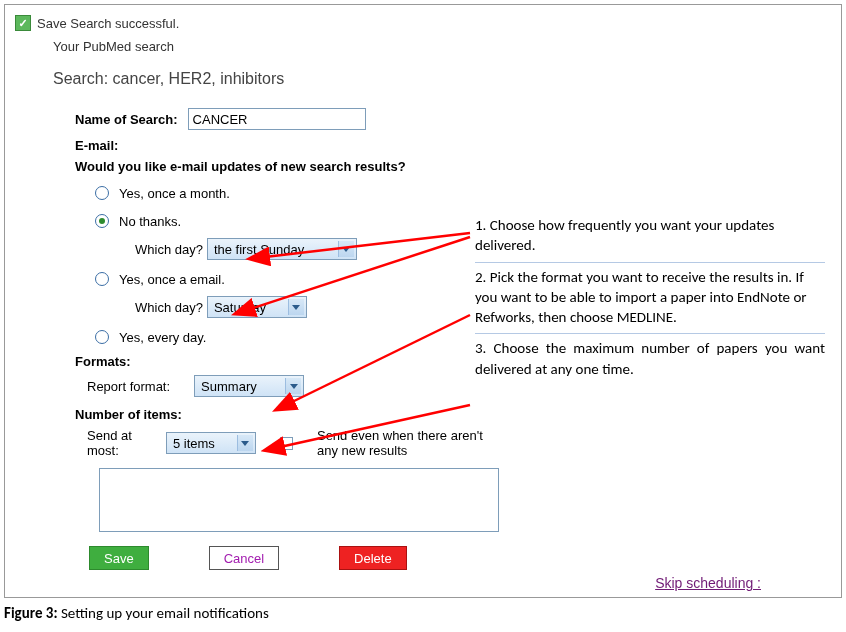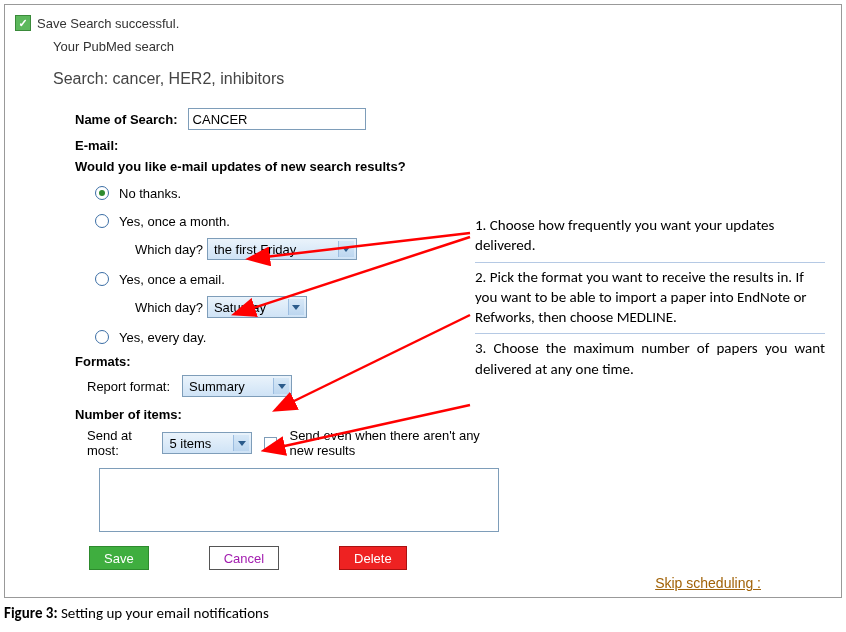--- a/index.html
+++ b/index.html
@@ -18,29 +18,29 @@
     .question { font-weight: bold; margin-bottom: 8px; }
     .radio-group { margin-left: 20px; }
     .radio-row { display: flex; align-items: center; gap: 10px; margin-bottom: 6px; min-height: 22px; }
     .radio { width: 14px; height: 14px; border: 1px solid #3b6ea5; border-radius: 50%; display: inline-flex; align-items: center; justify-content: center; background: #fff; flex-shrink: 0; }
     .radio.selected::after { content: ""; width: 6px; height: 6px; border-radius: 50%; background: #2e8b2e; }
     .subrow { display: flex; align-items: center; gap: 4px; margin-left: 40px; margin-bottom: 8px; }
     .sublabel { font-size: 13px; }
     .select { border: 1px solid #7e9db9; height: 22px; background: linear-gradient(#eaf3fb,#cfe3f6); display: inline-flex; align-items: center; padding: 0 22px 0 6px; position: relative; font-size: 13px; min-width: 90px; }
     .select .caret { position: absolute; right: 2px; top: 2px; bottom: 2px; width: 16px; background: linear-gradient(#d7e8f7,#bcd6ef); border-left: 1px solid #9cbde0; display: flex; align-items: center; justify-content: center; }
     .select .caret::after { content: ""; border-left: 4px solid transparent; border-right: 4px solid transparent; border-top: 5px solid #2b5b8b; }
-    .formats-row, .items-row { display: flex; align-items: center; gap: 12px; margin: 4px 0 10px 12px; }
+    .formats-row, .items-row { display: flex; align-items: center; gap: 24px; margin: 4px 0 10px 12px; }
     .checkbox { width: 13px; height: 13px; border: 1px solid #7e9db9; background: #fff; display: inline-block; flex-shrink: 0; }
     .textarea { border: 1px solid #7e9db9; width: 400px; height: 64px; margin: 6px 0 14px 24px; background: #fff; }
     .button-row { display: flex; align-items: center; gap: 60px; margin-left: 14px; }
     .btn { height: 24px; padding: 0 14px; font-size: 13px; border: 1px solid; display: inline-flex; align-items: center; cursor: pointer; text-align: center; }
     .btn-save { background: #3fae3f; color: #fff; border-color: #2d8a2d; }
     .btn-cancel { background: #fff; color: #a21caf; border-color: #555; }
     .btn-delete { background: #e22; color: #fff; border-color: #a11; }
-    .skip { font-family: "Arial Narrow", Arial, sans-serif; font-size: 14px; color: #a16207; text-decoration: underline; position: absolute; right: 80px; bottom: 6px; }
+    .skip { font-family: "Arial Narrow", Arial, sans-serif; font-size: 14px; color: #701a75; text-decoration: underline; position: absolute; right: 80px; bottom: 6px; }
     .annotation-area { position: absolute; left: 470px; top: 210px; width: 350px; font-family: Calibri, Arial, sans-serif; font-size: 15px; line-height: 1.35; }
     .annotation-area .anno { margin-bottom: 6px; border-top: 1px solid #b5c9e4; padding-top: 4px; }
     .annotation-area .anno:first-child { border-top: none; padding-top: 0; }
     .anno3 { text-align: justify; }
     .caption { font-family: Calibri, Arial, sans-serif; font-size: 15px; margin: 6px 4px 0 4px; }
     .caption b { font-weight: bold; }
     svg.arrow { position: absolute; pointer-events: none; }
   </style>
 </head>
 <body>
@@ -61,32 +61,32 @@
       <span class="label-bold">Name of Search:</span>
       <input class="text-input" value="CANCER" style="">
     </div>
 
     <div class="section-heading">E-mail:</div>
     <div class="question">Would you like e-mail updates of new search results?</div>
 
     <div class="radio-group">
 
       <div class="radio-row">
-        <span class="radio selected"></span>
-        <span>No thanks.</span>
+        <span class="radio"></span>
+        <span>Yes, once a month.</span>
       </div>
 
       <div class="radio-row">
-        <span class="radio"></span>
-        <span>Yes, once a month.</span>
+        <span class="radio selected"></span>
+        <span>No thanks.</span>
       </div>
       <div class="subrow">
         <span class="sublabel">Which day?</span>
         <span class="select" style="min-width:150px">
-          <span>the first Friday</span>
+          <span>the first Sunday</span>
           <span class="caret"></span>
         </span>
       </div>
 
       <div class="radio-row">
         <span class="radio"></span>
         <span>Yes, once a email.</span>
       </div>
       <div class="subrow">
         <span class="sublabel">Which day?</span>

